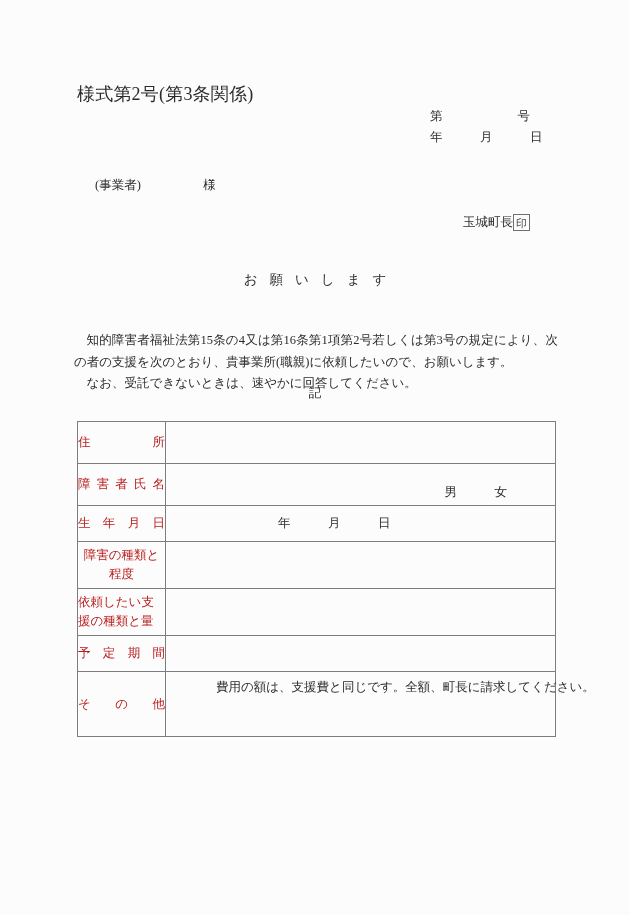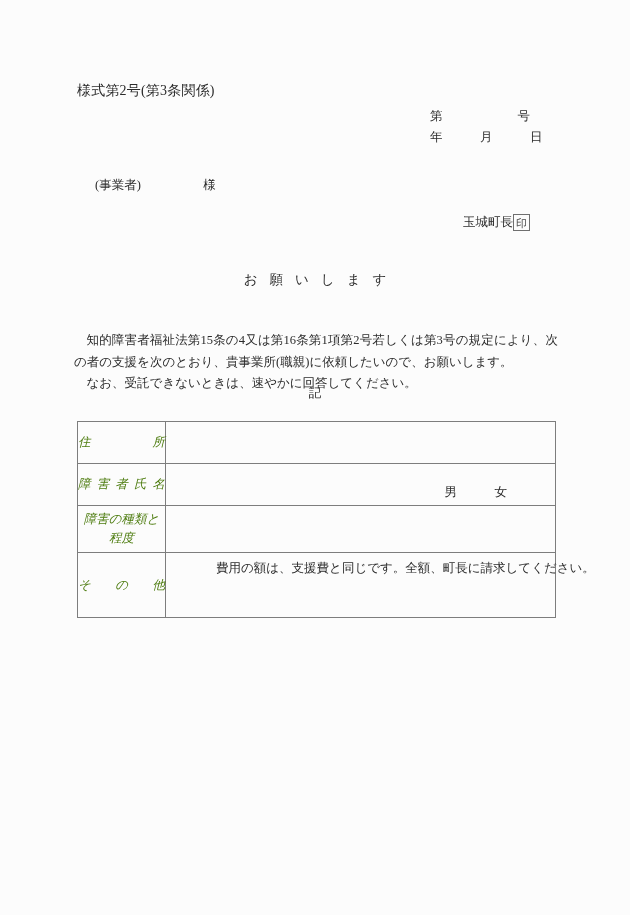--- a/index.html
+++ b/index.html
@@ -22,21 +22,21 @@
     inset: 0;
   }
 
   
   .abs { position: absolute; white-space: pre; }
 
   
   .form-no {
     left: 77px;
     top: 82px;
-    font-size: 14px;
+    font-size: 18px;
     letter-spacing: 0.2px;
   }
 
   .doc-meta {
     position: absolute;
     left: 430px;
     top: 106px;
     font-size: 12.5px;
     line-height: 21px;
   }
@@ -116,22 +116,21 @@
   }
   .form-table td {
     border: 1px solid #7d7d7d;
     padding: 0;
     vertical-align: middle;
   }
   .col-label { width: 88px; }
 
   .label-cell {
     padding: 0 9px;
-    color: #4d7c0f;
-    font-style: italic;
+    color: #b91c1c;
   }
   
   .label-spread {
     display: block;
     text-align: justify;
     text-align-last: justify;
     white-space: normal;
   }
   .label-wrap {
     display: block;
@@ -214,29 +213,49 @@
 
       <tr class="r-name">
         <td class="label-cell">
           <span class="label-spread">障害者氏名</span>
         </td>
         <td class="value-cell">
           <span class="gender">男　　　女</span>
         </td>
       </tr>
 
+      <tr class="r-birth">
+        <td class="label-cell">
+          <span class="label-spread">生年月日</span>
+        </td>
+        <td class="value-cell">
+          <span class="birth-blanks">年　　　月　　　日</span>
+        </td>
+      </tr>
 
       <tr class="r-kind">
         <td class="label-cell">
           <span class="label-wrap">障害の種類と程度</span>
         </td>
         <td class="value-cell"></td>
       </tr>
 
-
+      <tr class="r-support">
+        <td class="label-cell">
+          <span class="label-wrap">依頼したい支援の種類と量</span>
+        </td>
+        <td class="value-cell"></td>
+      </tr>
+
+      <tr class="r-period">
+        <td class="label-cell">
+          <span class="label-spread">予定期間</span>
+        </td>
+        <td class="value-cell"></td>
+      </tr>
 
       <tr class="r-other">
         <td class="label-cell">
           <span class="label-spread">その他</span>
         </td>
         <td class="value-cell">
           <span class="other-note">費用の額は、支援費と同じです。全額、町長に請求してください。</span>
         </td>
       </tr>
     </tbody>

